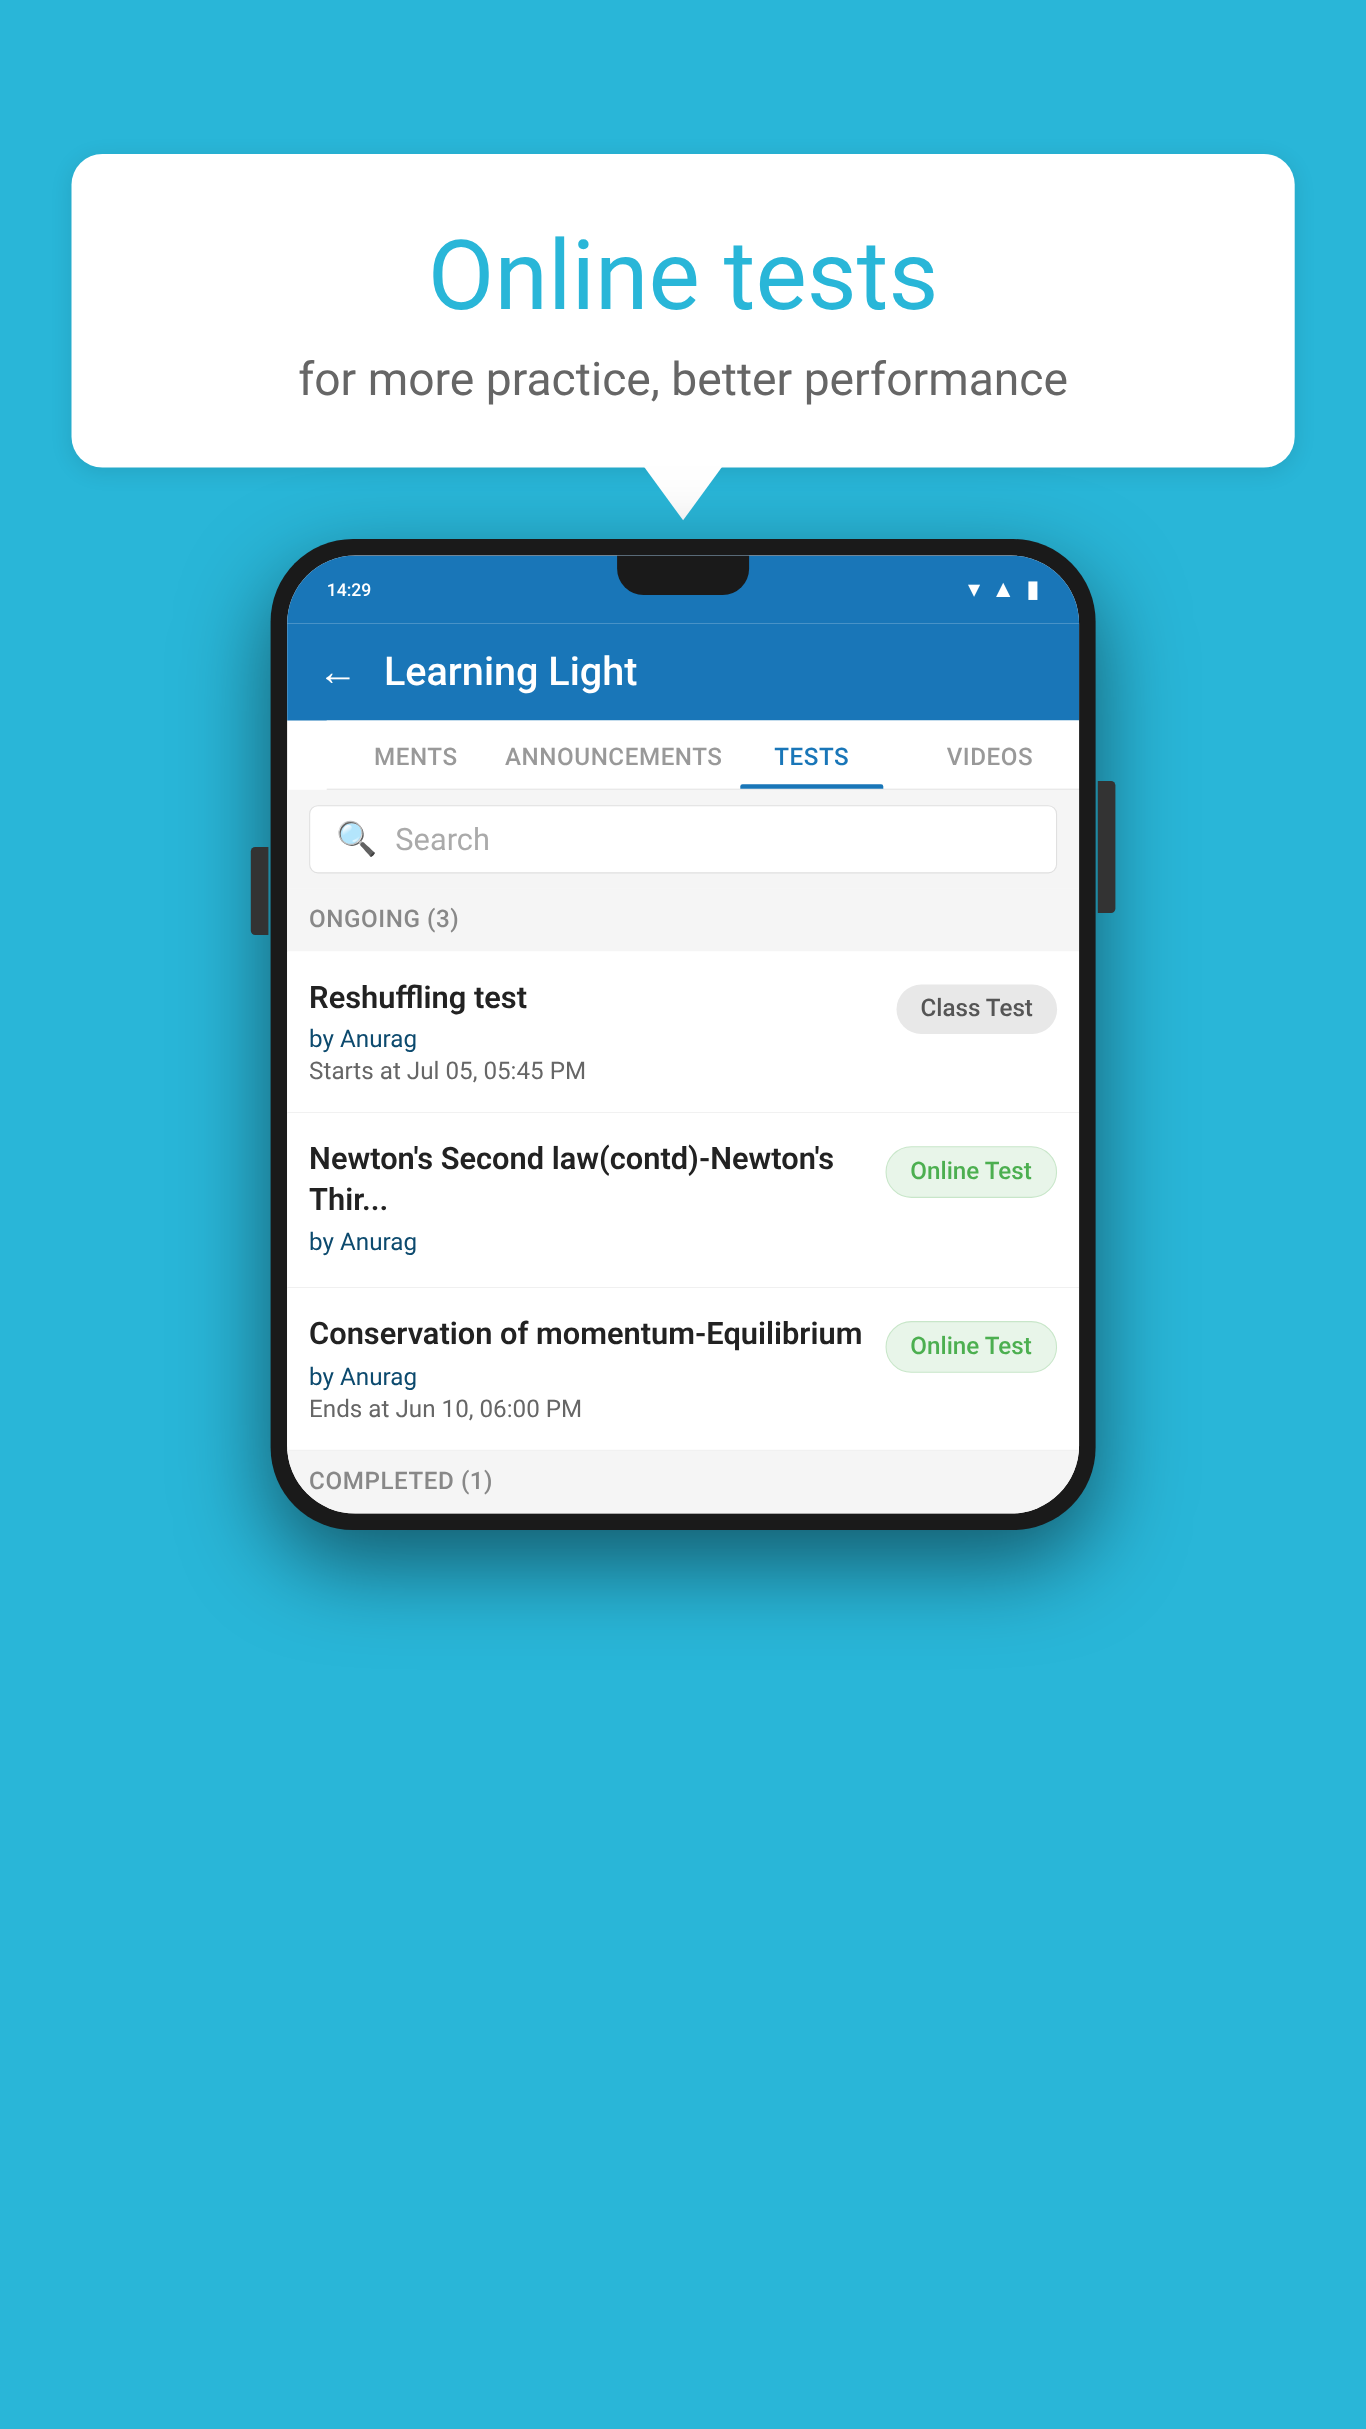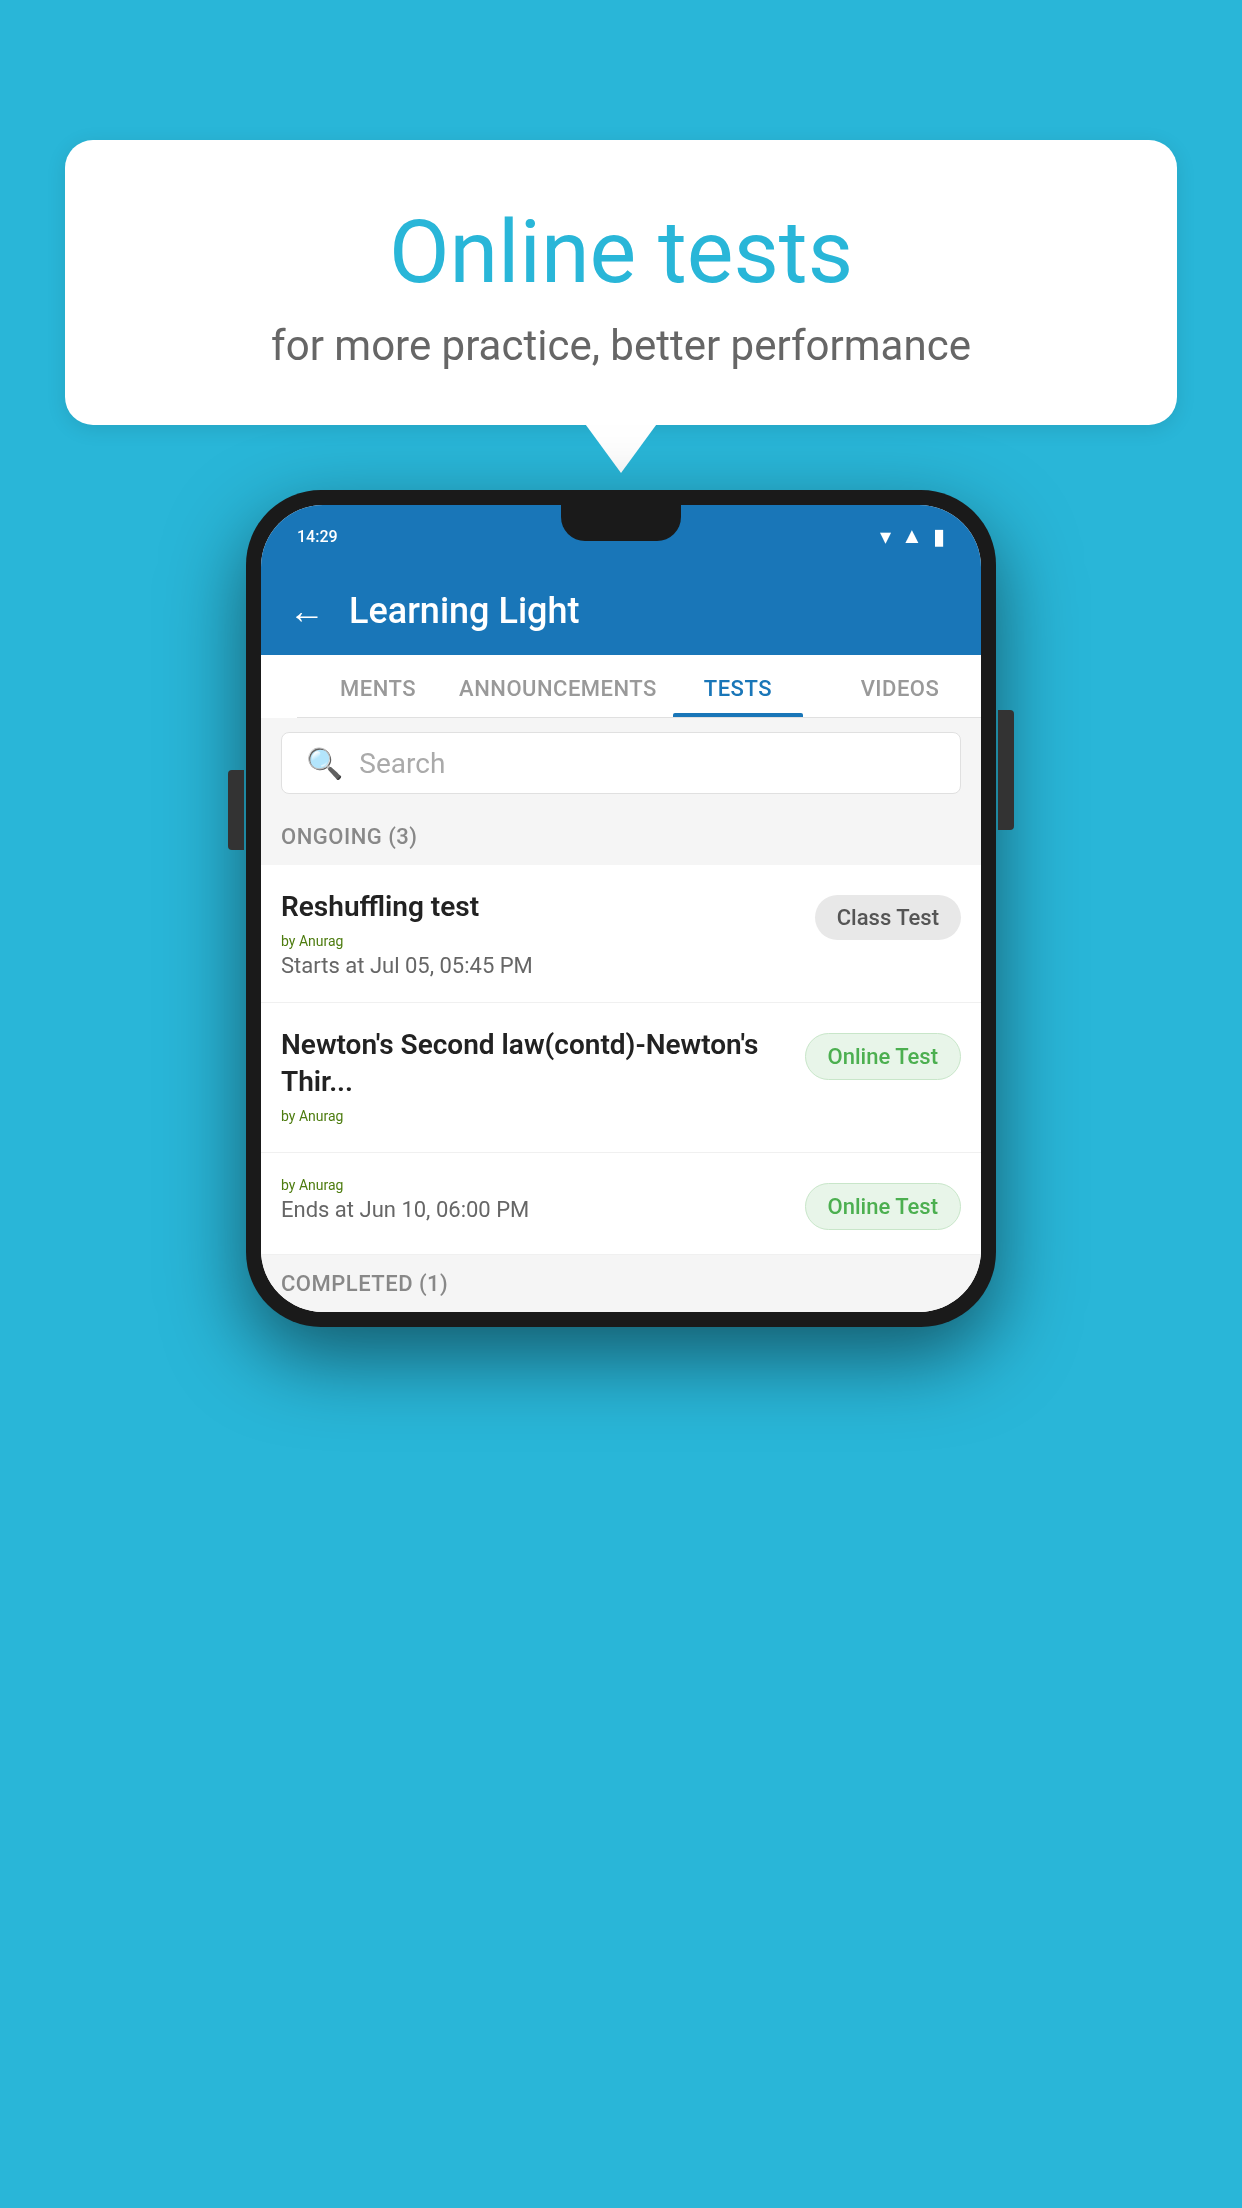--- a/index.html
+++ b/index.html
@@ -253,22 +253,22 @@
 
     .test-item-title {
       font-size: 28px;
       color: #222;
       font-weight: 600;
       margin-bottom: 8px;
       line-height: 1.3;
     }
 
     .test-item-by {
-      font-size: 14px;
-      color: #4d7c0f;
+      font-size: 22px;
+      color: #0c4a6e;
       margin-bottom: 4px;
     }
 
     .test-item-time {
       font-size: 22px;
       color: #666;
     }
 
     .badge {
       border-radius: 30px;
@@ -368,20 +368,21 @@
       <div class="test-item">
         <div class="test-item-left">
           <div class="test-item-title">Newton's Second law(contd)-Newton's Thir...</div>
           <div class="test-item-by">by Anurag</div>
         </div>
         <span class="badge badge-green">Online Test</span>
       </div>
 
       <div class="test-item">
         <div class="test-item-left">
+          <div class="test-item-title">Conservation of momentum-Equilibrium</div>
           <div class="test-item-by">by Anurag</div>
           <div class="test-item-time">
             <span>Ends at</span>&nbsp;<span>Jun 10, 06:00 PM</span>
           </div>
         </div>
         <span class="badge badge-green">Online Test</span>
       </div>
 
       <div class="completed-header">COMPLETED (1)</div>
 

